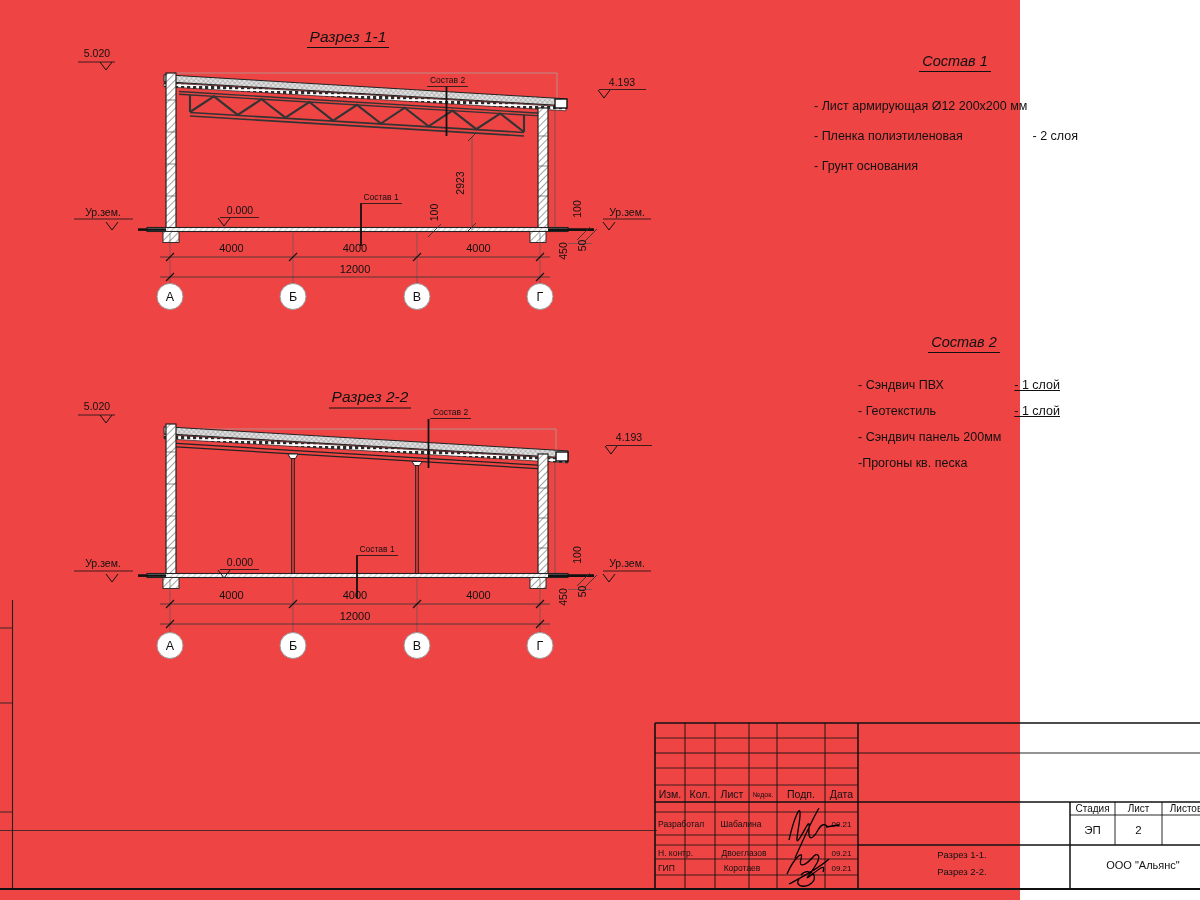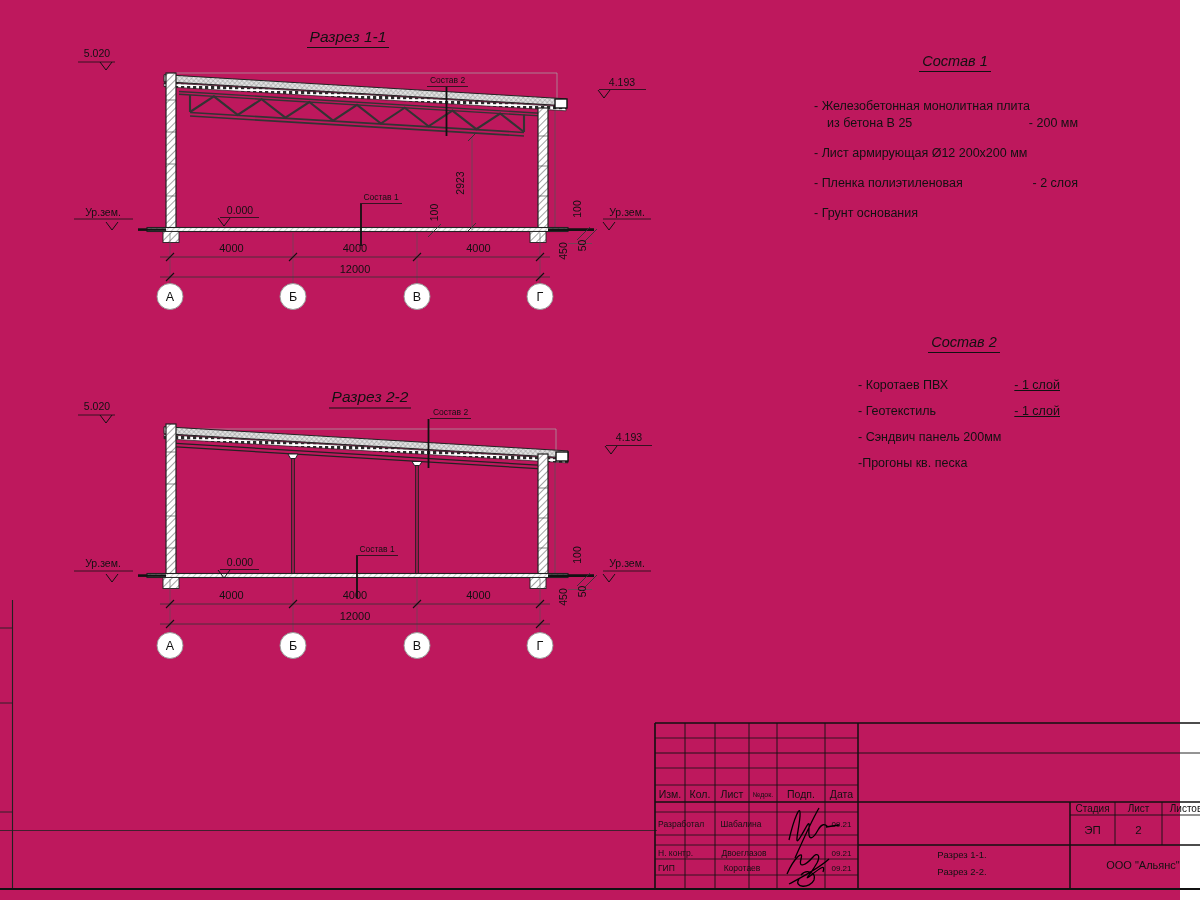--- a/index.html
+++ b/index.html
@@ -1,16 +1,16 @@
 <!DOCTYPE html>
 <html><head>
 <meta charset="utf-8">
 <style>
   html,body{margin:0;padding:0;background:#ffffff;width:1200px;height:900px;overflow:hidden;}
-  .sheet{position:relative;width:1180px;height:900px;background:#be185d;font-family:"Liberation Sans",sans-serif;}
+  .sheet{position:relative;width:1020px;height:900px;background:#ef4444;font-family:"Liberation Sans",sans-serif;}
   svg{position:absolute;left:0;top:0;}
   .st{font-family:"Liberation Sans",sans-serif;fill:#111;}
   .it{font-style:italic;}
   .comp{position:absolute;color:#111;font-size:12.5px;line-height:17px;}
   .comp .ctitle{text-align:center;font-style:italic;font-size:14.5px;margin-bottom:0;}
   .comp .ctitle span{display:inline-block;border-bottom:1px solid #111;padding:0 3px 1px 3px;}
   .comp .items{margin-top:26px;}
   .comp .item{position:relative;margin-bottom:13px;}
   .comp .item .l2{margin-left:13px;}
   .comp .item .val{position:absolute;right:18px;bottom:0;white-space:nowrap;}
@@ -369,42 +369,37 @@
     <text class="st" x="962" y="858" font-size="9.5" text-anchor="middle">Разрез 1-1.</text>
     <text class="st" x="962" y="875" font-size="9.5" text-anchor="middle">Разрез 2-2.</text>
     <text class="st" x="1143" y="869" font-size="11" text-anchor="middle">ООО "Альянс"</text>
   </g>
 </svg>
 
 <div class="comp" id="comp1" style="left:814px;top:53px;width:282px;">
   <div class="ctitle"><span>Состав 1</span></div>
   <div class="items">
     <div class="item">
-      <div>- Железобетонная  монолитная плита</div>
-      <div class="l2">из бетона В 25</div>
-      <span class="val">- 200 мм</span>
-    </div>
-    <div class="item">
       <div>- Лист армирующая Ø12 200х200 мм</div>
     </div>
     <div class="item">
       <div>- Пленка полиэтиленовая</div>
       <span class="val">-  2 слоя</span>
     </div>
     <div class="item">
       <div>- Грунт основания</div>
     </div>
   </div>
 </div>
 
 <div class="comp" id="comp2" style="left:858px;top:334px;width:212px;">
   <div class="ctitle"><span>Состав 2</span></div>
   <div class="items">
     <div class="item">
-      <div>- Коротаев ПВХ</div>
+      <div>- Сэндвич ПВХ</div>
       <span class="val">- 1 слой</span>
     </div>
     <div class="item">
       <div>- Геотекстиль</div>
       <span class="val">- 1 слой</span>
     </div>
     <div class="item">
       <div>- Сэндвич панель 200мм</div>
     </div>
     <div class="item">

